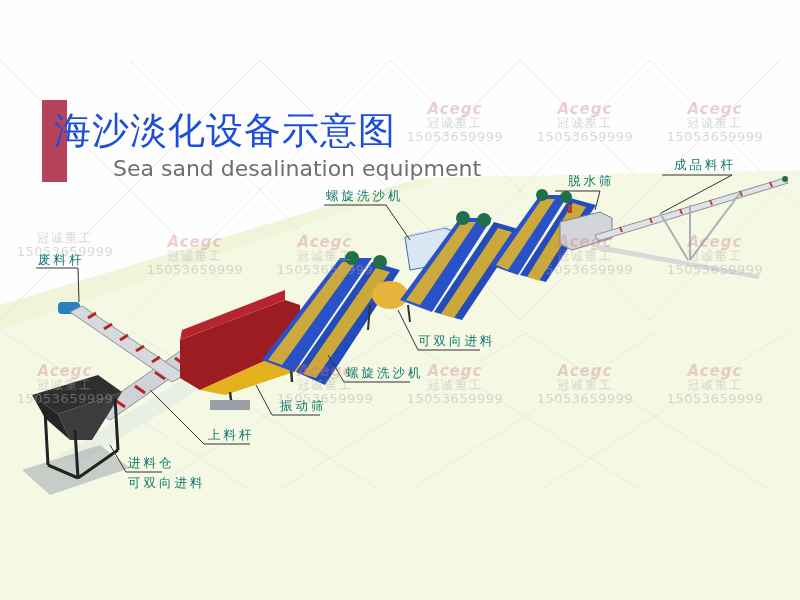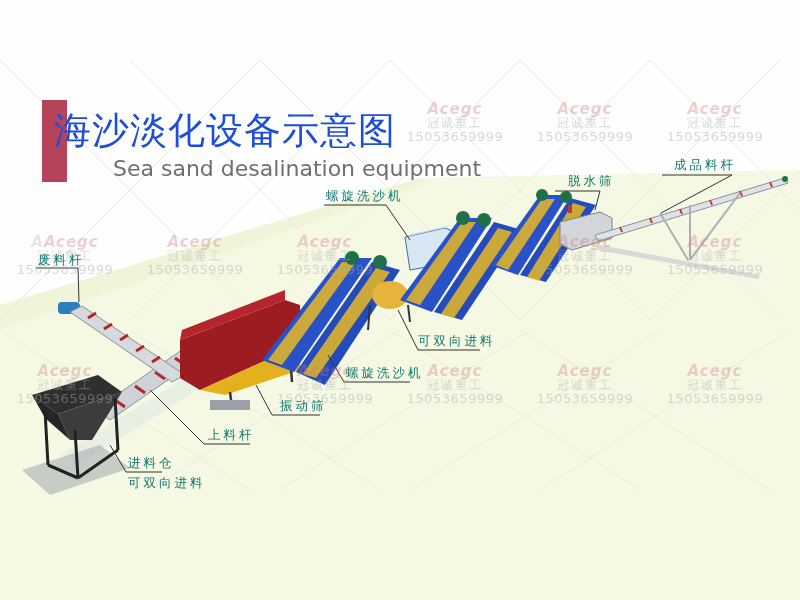--- a/index.html
+++ b/index.html
@@ -169,21 +169,20 @@
       <polyline points="662,175 732,175 661,213"></polyline>
       <polyline points="480,350 418,350 398,310"></polyline>
       <polyline points="410,382 344,382 328,355"></polyline>
       <polyline points="320,415 272,415 256,385"></polyline>
       <polyline points="250,444 204,444 150,390"></polyline>
       <polyline points="162,472 126,472 110,445"></polyline>
     </g>
   </svg>
 
   <div class="wm" style="left:5px;top:233px;">
-    <div class="wm-logo"><span class="a">A</span><span>Acegc</span></div>
     <div class="wm-cn">冠诚重工</div>
     <div class="wm-phone">15053659999</div>
   </div>
   <div class="wm" style="left:135px;top:233px;">
     <div class="wm-logo">Acegc</div>
     <div class="wm-cn">冠诚重工</div>
     <div class="wm-phone">15053659999</div>
   </div>
   <div class="wm" style="left:265px;top:233px;">
     <div class="wm-logo">Acegc</div>

